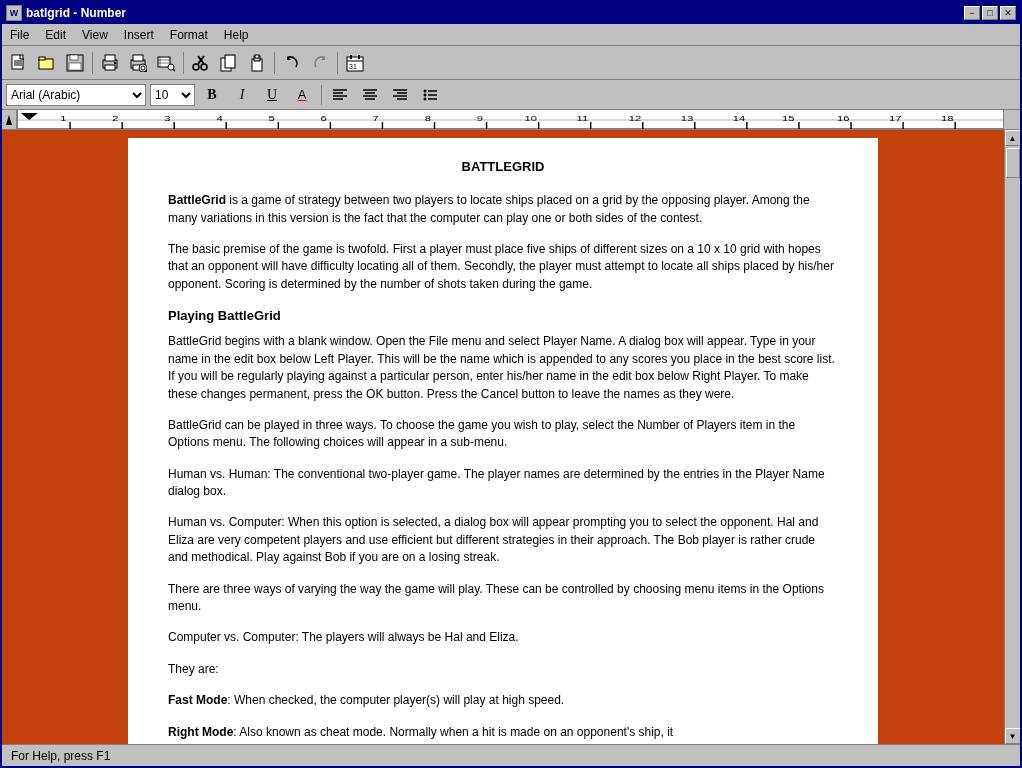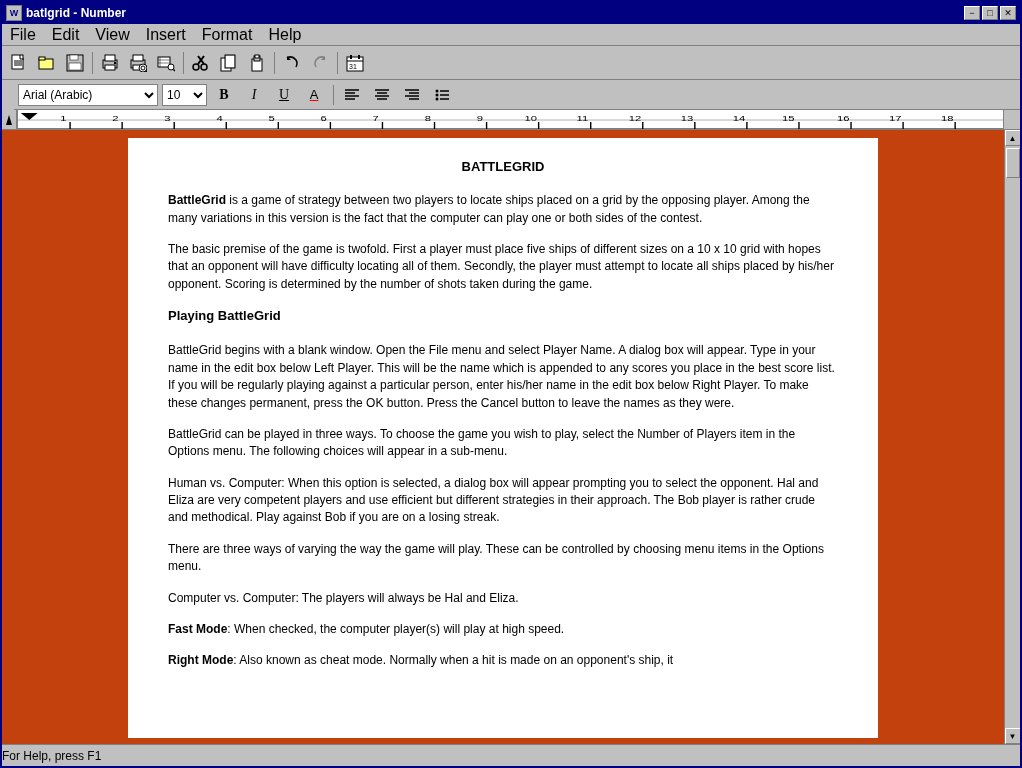--- a/index.html
+++ b/index.html
@@ -57,21 +57,21 @@
     
     .menu-bar {
       background: #c0c0c0;
       display: flex;
       align-items: center;
       height: 22px;
       border-bottom: 1px solid #808080;
     }
     .menu-item {
       padding: 2px 8px;
-      font-size: 16px;
+      font-size: 12px;
       cursor: pointer;
       height: 100%;
       display: flex;
       align-items: center;
     }
 
     
     .toolbar {
       background: #c0c0c0;
       display: flex;
@@ -101,21 +101,20 @@
 
     
     .format-bar {
       background: #c0c0c0;
       display: flex;
       align-items: center;
       padding: 2px 4px;
       gap: 4px;
       border-bottom: 1px solid #808080;
       height: 30px;
-      margin-left: 12px;
     }
     .format-btn {
       width: 26px;
       height: 24px;
       background: #c0c0c0;
       border: 1px solid transparent;
       display: flex;
       align-items: center;
       justify-content: center;
       cursor: pointer;
@@ -213,33 +212,33 @@
     }
     .doc-para {
       margin-bottom: 14px;
       font-family: Arial, sans-serif;
       font-size: 12px;
       line-height: 1.45;
     }
     .doc-section-title {
       font-weight: bold;
       font-size: 13px;
-      margin-bottom: 17px;
+      margin-bottom: 8px;
       font-family: Arial, sans-serif;
     }
     .doc-bold { font-weight: bold; }
 
     
     .status-bar {
       background: #c0c0c0;
       height: 22px;
       border-top: 1px solid #808080;
       display: flex;
       align-items: center;
-      padding: 0 0;
+      padding: 0 9px;
       font-size: 12px;
     }
 
     select.font-dropdown {
       width: 140px;
       height: 22px;
       font-size: 12px;
       border: 1px solid #808080;
       background: white;
     }
@@ -499,27 +498,29 @@
           <span class="doc-bold">BattleGrid</span><span> is a game of strategy between two players to locate ships placed on a grid by the opposing player.  Among the many variations in this version is the fact that the computer can play one or both sides of the contest.</span>
         </div>
 
         <div class="doc-para">The basic premise of the game is twofold.  First a player must place five ships of different sizes on a 10 x 10 grid with hopes that an opponent will have difficulty locating all of them.  Secondly, the player must attempt to locate all ships placed by his/her opponent.  Scoring is determined by the number of shots taken during the game.</div>
 
         <div class="doc-section-title">Playing BattleGrid</div>
         <div class="doc-para">BattleGrid begins with a blank window.  Open the File menu and select Player Name.  A dialog box will appear.  Type in your name in the edit box below Left Player.  This will be the name which is appended to any scores you place in the best score list.  If you will be regularly playing against a particular person, enter his/her name in the edit box below Right Player.  To make these changes permanent, press the OK button.  Press the Cancel button to leave the names as they were.</div>
 
         <div class="doc-para">BattleGrid can be played in three ways.  To choose the game you wish to play, select the Number of Players item in the Options menu.  The following choices will appear in a sub-menu.</div>
 
+        <div class="doc-para">Human vs. Human:  The conventional two-player game.  The player names are determined by the entries in the Player Name dialog box.</div>
 
         <div class="doc-para">Human vs. Computer:  When this option is selected, a dialog box will appear prompting you to select the opponent.  Hal and Eliza are very competent players and use efficient but different strategies in their approach.  The Bob player is rather crude and methodical.  Play against Bob if you are on a losing streak.</div>
 
         <div class="doc-para">There are three ways of varying the way the game will play.  These can be controlled by choosing menu items in the Options menu.</div>
 
         <div class="doc-para">Computer vs. Computer:  The players will always be Hal and Eliza.</div>
 
+        <div class="doc-para">They are:</div>
 
         <div class="doc-para">
           <span class="doc-bold">Fast Mode</span><span>:  When checked, the computer player(s) will play at high speed.</span>
         </div>
 
         <div class="doc-para">
           <span class="doc-bold">Right Mode</span><span>:  Also known as cheat mode.  Normally when a hit is made on an opponent's ship, it</span>
         </div>
 
       </div>

